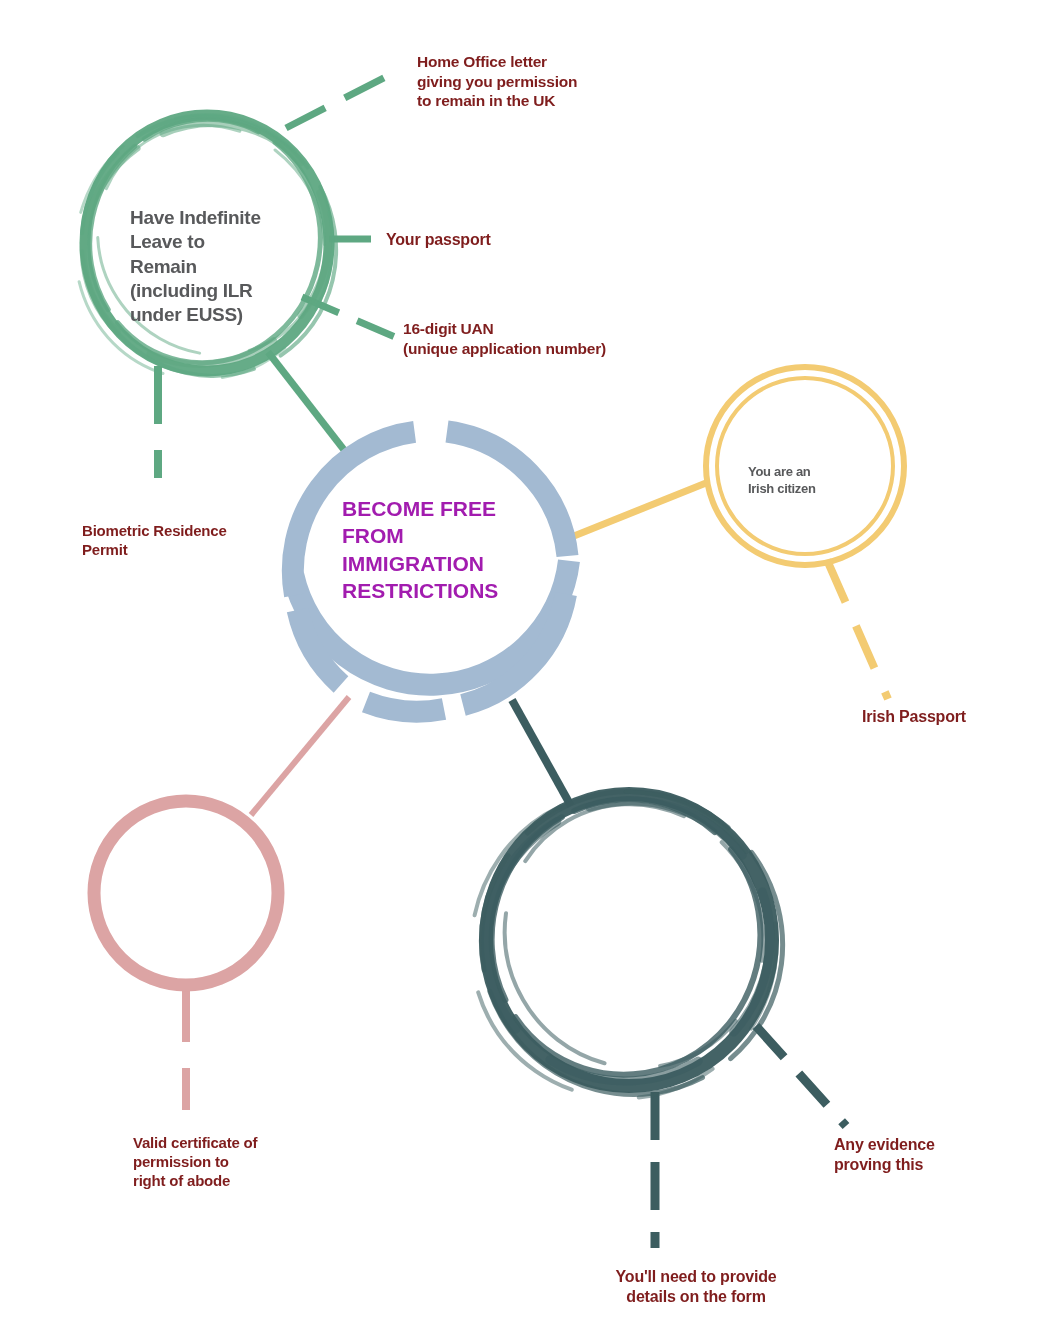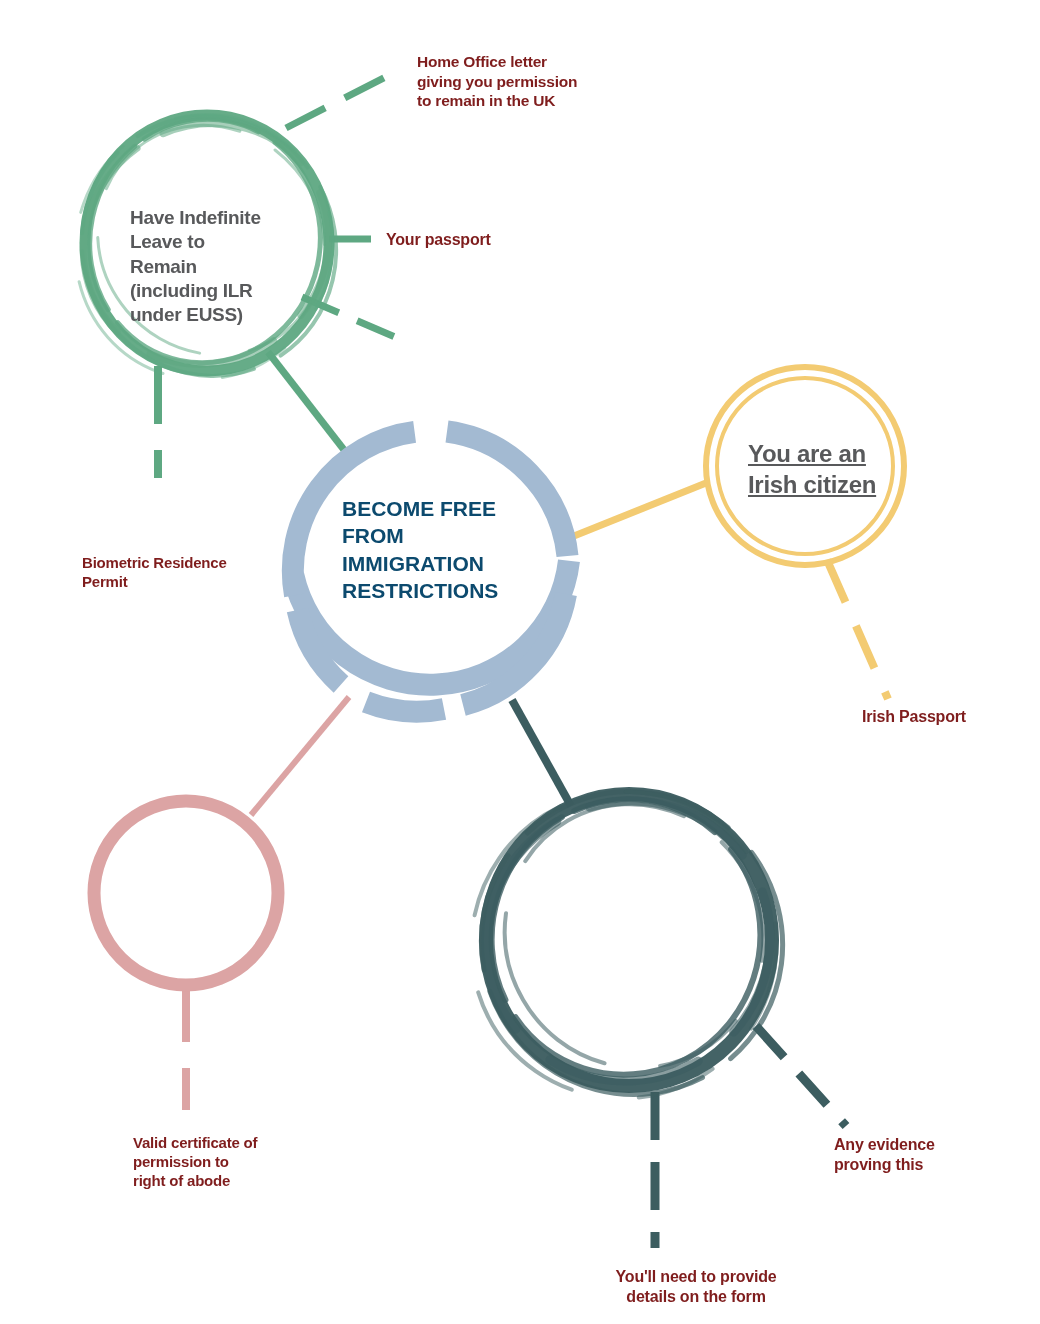--- a/index.html
+++ b/index.html
@@ -4,21 +4,21 @@
 <style>
   html,body{margin:0;padding:0;background:#ffffff;}
   body{width:1040px;height:1324px;overflow:hidden;
        font-family:"Liberation Sans","DejaVu Sans",sans-serif;}
   #stage{position:relative;width:1040px;height:1324px;background:#fff;}
   svg.layer{position:absolute;left:0;top:0;width:1040px;height:1324px;}
   .lbl{position:absolute;color:#7f1d1d;font-weight:bold;line-height:1.26;
        letter-spacing:-0.2px;}
   .node-text{position:absolute;color:#58595b;font-weight:bold;
              line-height:1.28;letter-spacing:-0.3px;}
-  .center-text{position:absolute;color:#0c4a6e;font-weight:bold;
+  .center-text{position:absolute;color:#a21caf;font-weight:bold;
                line-height:1.30;letter-spacing:0px;font-size:21px;}
 </style>
 </head>
 <body>
 
 <div id="stage">
 
   <svg class="layer" viewBox="0 0 1040 1324">
     <defs>
 
@@ -114,27 +114,31 @@
   <div class="lbl" style="left:417px; top:52px; width:220px; font-size:15.5px;">
     <div>Home Office letter</div>
     <div>giving you permission</div>
     <div>to remain in the UK</div>
   </div>
 
   <div class="lbl" style="left:386px; top:230px; width:200px; font-size:16px;">
     <div>Your passport</div>
   </div>
 
+  <div class="lbl" style="left:403px; top:319px; width:260px; font-size:15.5px;">
+    <div>16-digit UAN</div>
+    <div>(unique application number)</div>
+  </div>
 
-  <div class="lbl" style="left:82px; top:522px; width:200px; font-size:15px;margin-top:32px;">
+  <div class="lbl" style="left:82px; top:522px; width:200px; font-size:15px;">
     <div>Biometric Residence</div>
     <div>Permit</div>
   </div>
 
-  <div class="node-text" style="left:748px; top:439px; width:140px; font-size:24px;text-decoration:underline;">
+  <div class="node-text" style="left:748px; top:464px; width:140px; font-size:13px;">
     <div>You are an</div>
     <div>Irish citizen</div>
   </div>
 
   <div class="lbl" style="left:862px; top:707px; width:190px; font-size:16px;">
     <div>Irish Passport</div>
   </div>
 
 
   <div class="lbl" style="left:133px; top:1134px; width:200px; font-size:15px;">

